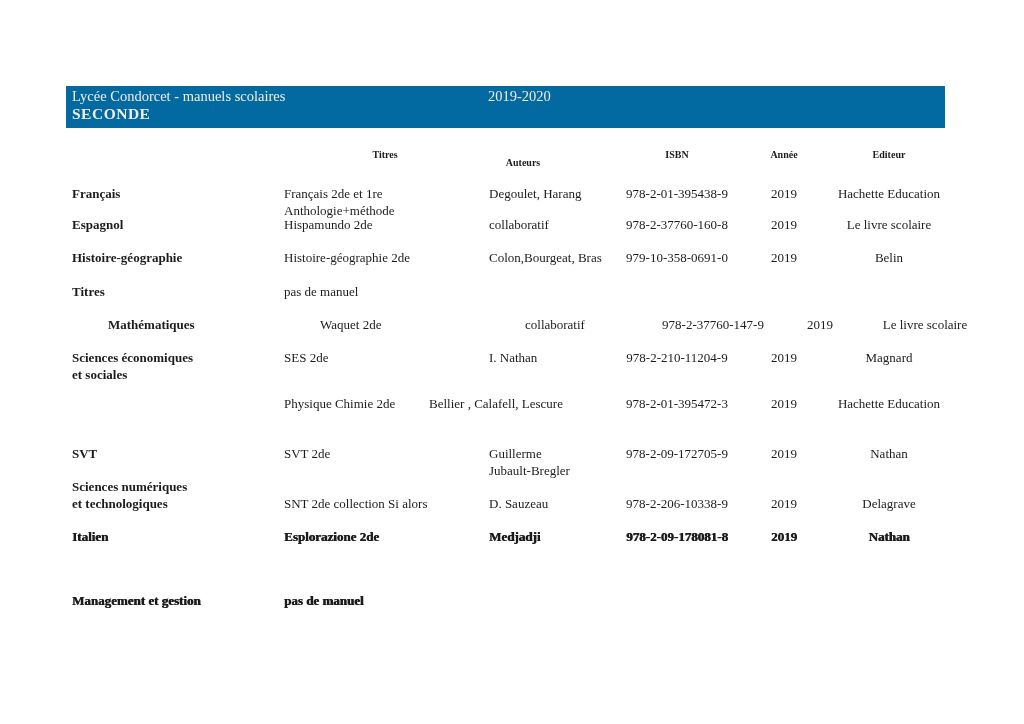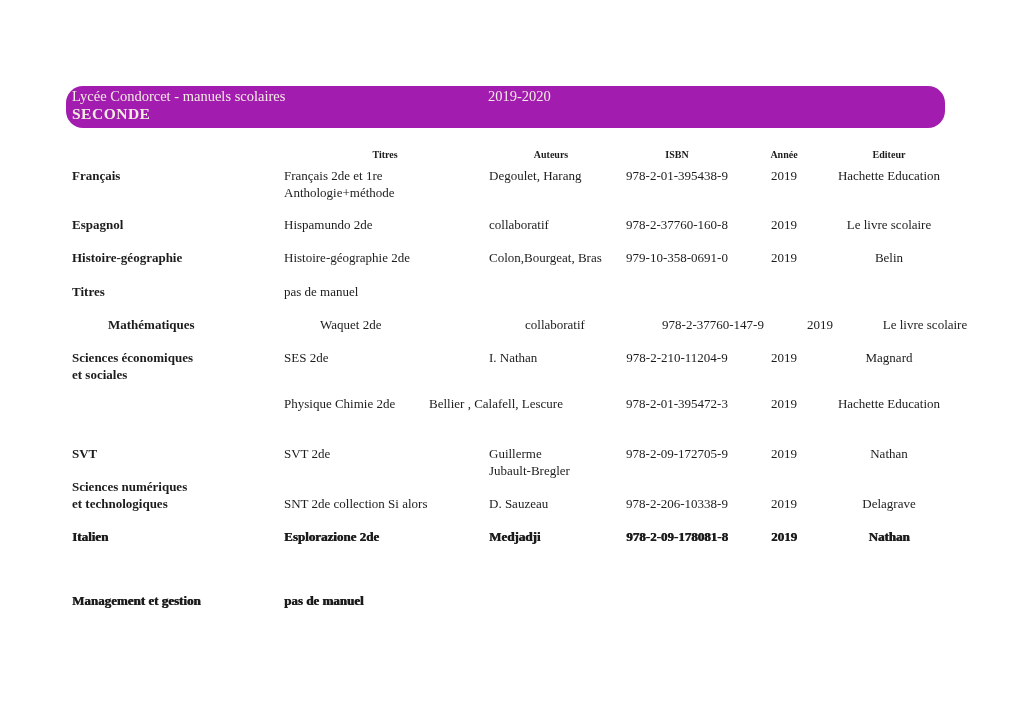--- a/index.html
+++ b/index.html
@@ -26,21 +26,21 @@
   
   .col-header {
     position:absolute; top:149px;
     transform:translateX(-50%);
     font-weight:bold;
     text-underline-offset:2px;
     font-size:10px;
     white-space:nowrap;
   }
   .col-header-titres    { left:385px; }
-  .col-header-auteurs   { left:551px; }
+  .col-header-auteurs   { left:523px;margin-top:8px; }
   .col-header-isbn      { left:677px; }
   .col-header-annee     { left:784px; }
   .col-header-editeur   { left:889px; }
 
   
   #rows { position:absolute; inset:0; }
   .row  { position:absolute; left:0; width:100%; height:34px; }
   .cell {
     position:absolute; top:0;
     white-space:pre-line;
@@ -59,34 +59,34 @@
   .row-10 .cell, .row-11 .cell {                               
     font-weight:bold;
     text-shadow:0.6px 0 0 currentColor;
   }
 </style>
 </head>
 <body>
 
 <div class="page">
 
-  <div class="banner" style="background: #a21caf; color: rgb(243, 236, 226); border-radius: 17px;">
+  <div class="banner" style="background: #0369a1; color: rgb(243, 236, 226);">
     <span class="banner-title">Lycée Condorcet - manuels scolaires</span>
     <span class="banner-year">2019-2020</span>
     <span class="banner-level">SECONDE</span>
   </div>
 
   <span class="col-header col-header-titres">Titres</span>
   <span class="col-header col-header-auteurs">Auteurs</span>
   <span class="col-header col-header-isbn">ISBN</span>
   <span class="col-header col-header-annee">Année</span>
   <span class="col-header col-header-editeur">Editeur</span>
 
   <div id="rows">
-      <div class="row row-1" style="top: 168px;">
+      <div class="row row-1" style="top: 186px;">
         <span class="cell cell-subject">Français</span>
         <span class="cell cell-title">Français 2de et 1re
 Anthologie+méthode</span>
         <span class="cell cell-authors">Degoulet, Harang</span>
         <span class="cell cell-isbn">978-2-01-395438-9</span>
         <span class="cell cell-year">2019</span>
         <span class="cell cell-publisher">Hachette Education</span>
       </div>
       <div class="row row-2" style="top: 217px;">
         <span class="cell cell-subject">Espagnol</span>

